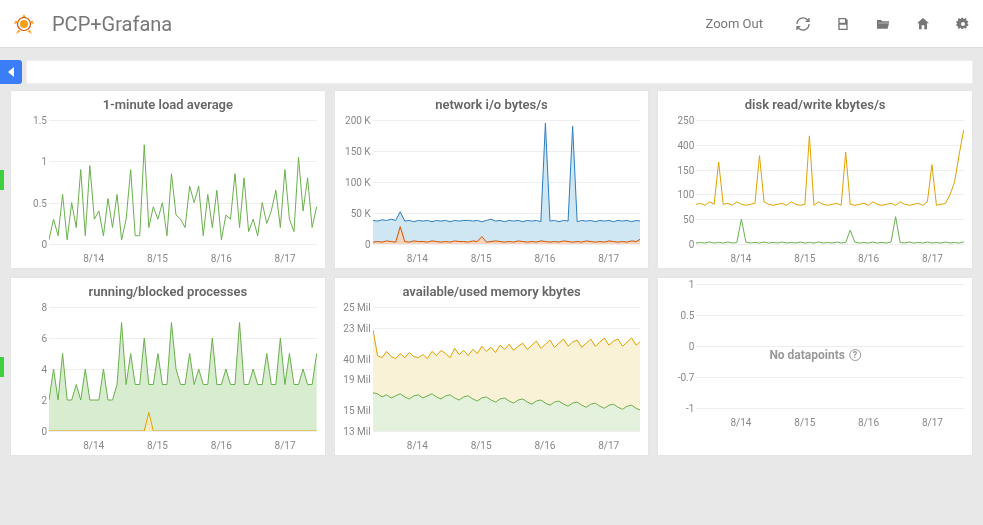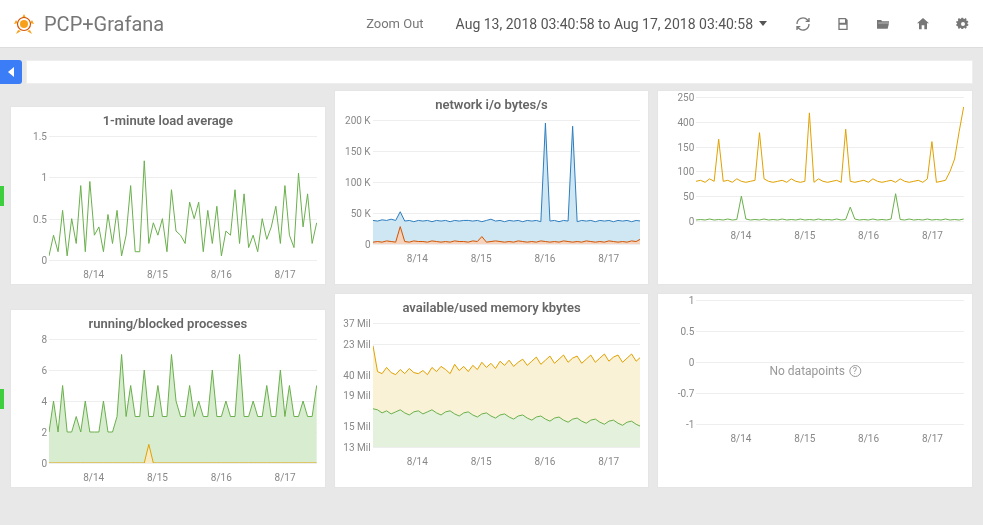--- a/index.html
+++ b/index.html
@@ -12,21 +12,21 @@
     color: #555;
   }
   .topbar {
     background: #fff;
     height: 48px;
     display: flex;
     align-items: center;
     padding: 0 12px;
     border-bottom: 1px solid #ddd;
   }
-  .logo-wrap { display: flex; align-items: center; gap: 8px; flex: 0 0 auto; }
+  .logo-wrap { display: flex; align-items: center; gap: 16px; flex: 0 0 auto; }
   .logo-svg { width: 24px; height: 24px; }
   .app-title { font-size: 20px; color: #777; font-weight: 400; }
   .spacer { flex: 1; }
   .zoom-out { font-size: 13px; color: #777; margin-right: 32px; cursor: pointer; }
   .time-range { font-size: 14px; color: #555; display: flex; align-items: center; gap: 6px; cursor: pointer; margin-right: 28px; }
   .icon-row { display: flex; align-items: center; gap: 24px; }
   .icon-btn { width: 16px; height: 16px; color: #777; cursor: pointer; display: flex; align-items: center; justify-content: center; }
   .icon-btn svg { width: 16px; height: 16px; }
   .caret-down { width: 0; height: 0; border-left: 4px solid transparent; border-right: 4px solid transparent; border-top: 5px solid #555; }
   .row-handle-bar {
@@ -56,44 +56,40 @@
   }
   .panel-title {
     text-align: center; font-size: 13px; font-weight: 600; color: #666;
     padding: 6px 4px 2px 4px;
   }
   .chart-area { position: relative; height: 154px; padding: 4px 6px 0 6px; }
   .plot { position: absolute; left: 38px; right: 8px; top: 6px; bottom: 24px; }
   .gridline { position: absolute; left: 0; right: 0; border-top: 1px solid #eee; }
   .ylab { position: absolute; left: 2px; font-size: 10px; color: #888; transform: translateY(-50%); width: 34px; text-align: right; }
   .xlab { position: absolute; bottom: 4px; font-size: 10px; color: #888; transform: translateX(-50%); }
-  .no-data { position: absolute; left: 50%; top: 50%; transform: translate(-50%,-50%); font-size: 12px; color: #999; display: flex; align-items: center; gap: 4px; }
+  .no-data { position: absolute; left: 50%; top: 50%; transform: translate(-50%,-50%); font-size: 12px; color: #999; display: flex; align-items: center; gap: 4px; font-weight: bold; }
   .no-data .help { width: 12px; height: 12px; border: 1px solid #999; border-radius: 50%; font-size: 9px; display: flex; align-items: center; justify-content: center; }
   svg.series { position: absolute; inset: 0; width: 100%; height: 100%; }
   .row-small-handle { position: absolute; left: -10px; top: 50%; transform: translateY(-50%); width: 4px; height: 20px; background: #3ecf3e; }
-  .panel-wrap { position: relative; margin-top: 16px; }
+  .panel-wrap { position: relative; }
 </style>
 </head>
 <body>
 
 <div class="topbar">
   <div class="logo-wrap">
     <svg class="logo-svg" viewBox="0 0 24 24">
       <circle cx="12" cy="12" r="4" fill="#f7a11b"></circle>
       <path d="M12 2 L14 6 L10 6 Z M20 8 L22 12 L18 11 Z M18 18 L20 22 L15 19 Z M6 18 L4 22 L9 19 Z M4 8 L2 12 L6 11 Z" fill="#f7a11b"></path>
       <circle cx="12" cy="12" r="6.5" fill="none" stroke="#d35400" stroke-width="1.2"></circle>
     </svg>
     <span class="app-title">PCP+Grafana</span>
   </div>
   <div class="spacer"></div>
   <div class="zoom-out">Zoom Out</div>
-  <div class="time-range">
-    <span>Aug 13, 2018 03:40:58 to Aug 17, 2018 03:40:58</span>
-    <span class="caret-down"></span>
-  </div>
   <div class="icon-row">
     <span class="icon-btn">
       <svg viewBox="0 0 24 24" fill="none" stroke="currentColor" stroke-width="2">
           <path d="M3 12a9 9 0 0 1 15.5-6.3L21 8M21 3v5h-5M21 12a9 9 0 0 1-15.5 6.3L3 16M3 21v-5h5"></path>
         </svg>
     </span>
     <span class="icon-btn">
       <svg viewBox="0 0 24 24" fill="currentColor">
           <path d="M5 3h11l3 3v15H5V3zm2 2v5h8V5H7zm0 8v6h10v-6H7z"></path>
         </svg>
@@ -173,20 +169,21 @@
         <div class="ylab" style="top: 37px;">150 K</div>
         <div class="ylab" style="top: 6px;">200 K</div>
         <div class="xlab" style="left: 82.6667px;">8/14</div>
         <div class="xlab" style="left: 146.476px;">8/15</div>
         <div class="xlab" style="left: 210.286px;">8/16</div>
         <div class="xlab" style="left: 274.095px;">8/17</div>
       </div>
   </div>
 
   <div class="panel">
+    <div class="panel-title">disk read/write kbytes/s</div>
     <div class="chart-area" id="chart-2">
         <div class="plot">
           <div class="gridline" style="top: 100%;"></div>
           <div class="gridline" style="top: 80%;"></div>
           <div class="gridline" style="top: 60%;"></div>
           <div class="gridline" style="top: 40%;"></div>
           <div class="gridline" style="top: 20%;"></div>
           <div class="gridline" style="top: 0%;"></div>
           <svg class="series" viewBox="0 0 100 100" preserveAspectRatio="none">
             <path d="M0.00 68.00 L1.69 67.20 L3.39 68.80 L5.08 66.00 L6.78 68.00 L8.47 34.00 L10.17 68.00 L11.86 67.20 L13.56 68.80 L15.25 66.00 L16.95 68.00 L18.64 68.80 L20.34 68.00 L22.03 67.20 L23.73 28.80 L25.42 66.00 L27.12 68.00 L28.81 68.80 L30.51 68.00 L32.20 67.20 L33.90 68.80 L35.59 66.00 L37.29 68.00 L38.98 68.80 L40.68 68.00 L42.37 12.80 L44.07 68.80 L45.76 66.00 L47.46 68.00 L49.15 68.80 L50.85 68.00 L52.54 67.20 L54.24 68.80 L55.93 26.00 L57.63 68.00 L59.32 68.80 L61.02 68.00 L62.71 67.20 L64.41 68.80 L66.10 66.00 L67.80 68.00 L69.49 68.80 L71.19 68.00 L72.88 67.20 L74.58 68.80 L76.27 66.00 L77.97 68.00 L79.66 68.80 L81.36 68.00 L83.05 67.20 L84.75 68.80 L86.44 66.00 L88.14 36.00 L89.83 68.80 L91.53 68.00 L93.22 67.20 L94.92 60.00 L96.61 50.00 L98.31 28.00 L100.00 8.00 " fill="none" stroke="#e1a100" stroke-width="1" vector-effect="non-scaling-stroke"></path>
@@ -252,21 +249,21 @@
             <path d="M0.00 18.33 L1.69 39.17 L3.39 40.83 L5.08 35.83 L6.78 40.00 L8.47 41.67 L10.17 37.50 L11.86 40.83 L13.56 36.67 L15.25 40.00 L16.95 40.83 L18.64 38.33 L20.34 41.67 L22.03 35.83 L23.73 39.17 L25.42 35.00 L27.12 37.50 L28.81 40.83 L30.51 33.33 L32.20 38.33 L33.90 35.00 L35.59 39.17 L37.29 34.17 L38.98 37.50 L40.68 31.67 L42.37 35.83 L44.07 32.50 L45.76 36.67 L47.46 30.83 L49.15 34.17 L50.85 30.00 L52.54 35.00 L54.24 31.67 L55.93 29.17 L57.63 34.17 L59.32 30.83 L61.02 27.50 L62.71 33.33 L64.41 30.00 L66.10 26.67 L67.80 32.50 L69.49 29.17 L71.19 25.83 L72.88 31.67 L74.58 28.33 L76.27 26.67 L77.97 32.50 L79.66 29.17 L81.36 25.83 L83.05 31.67 L84.75 28.33 L86.44 25.00 L88.14 30.83 L89.83 27.50 L91.53 25.83 L93.22 31.67 L94.92 28.33 L96.61 25.00 L98.31 30.83 L100.00 27.50 " fill="none" stroke="#e1a100" stroke-width="1" vector-effect="non-scaling-stroke"></path>
             <path d="M0.00 69.17 L1.69 70.00 L3.39 72.50 L5.08 70.83 L6.78 73.33 L8.47 71.67 L10.17 70.00 L11.86 72.50 L13.56 74.17 L15.25 71.67 L16.95 70.83 L18.64 73.33 L20.34 71.67 L22.03 70.00 L23.73 72.50 L25.42 74.17 L27.12 71.67 L28.81 70.83 L30.51 73.33 L32.20 75.00 L33.90 72.50 L35.59 71.67 L37.29 74.17 L38.98 75.83 L40.68 73.33 L42.37 72.50 L44.07 75.00 L45.76 76.67 L47.46 74.17 L49.15 73.33 L50.85 75.83 L52.54 77.50 L54.24 75.00 L55.93 74.17 L57.63 76.67 L59.32 78.33 L61.02 75.83 L62.71 75.00 L64.41 77.50 L66.10 79.17 L67.80 76.67 L69.49 75.83 L71.19 78.33 L72.88 80.00 L74.58 77.50 L76.27 76.67 L77.97 79.17 L79.66 80.83 L81.36 78.33 L83.05 77.50 L84.75 80.00 L86.44 81.67 L88.14 79.17 L89.83 78.33 L91.53 80.83 L93.22 82.50 L94.92 80.00 L96.61 79.17 L98.31 81.67 L100.00 83.33 L100 100 L0 100 Z" fill="#e4f1dc" stroke="none"></path>
             <path d="M0.00 69.17 L1.69 70.00 L3.39 72.50 L5.08 70.83 L6.78 73.33 L8.47 71.67 L10.17 70.00 L11.86 72.50 L13.56 74.17 L15.25 71.67 L16.95 70.83 L18.64 73.33 L20.34 71.67 L22.03 70.00 L23.73 72.50 L25.42 74.17 L27.12 71.67 L28.81 70.83 L30.51 73.33 L32.20 75.00 L33.90 72.50 L35.59 71.67 L37.29 74.17 L38.98 75.83 L40.68 73.33 L42.37 72.50 L44.07 75.00 L45.76 76.67 L47.46 74.17 L49.15 73.33 L50.85 75.83 L52.54 77.50 L54.24 75.00 L55.93 74.17 L57.63 76.67 L59.32 78.33 L61.02 75.83 L62.71 75.00 L64.41 77.50 L66.10 79.17 L67.80 76.67 L69.49 75.83 L71.19 78.33 L72.88 80.00 L74.58 77.50 L76.27 76.67 L77.97 79.17 L79.66 80.83 L81.36 78.33 L83.05 77.50 L84.75 80.00 L86.44 81.67 L88.14 79.17 L89.83 78.33 L91.53 80.83 L93.22 82.50 L94.92 80.00 L96.61 79.17 L98.31 81.67 L100.00 83.33 " fill="none" stroke="#6ab04c" stroke-width="1" vector-effect="non-scaling-stroke"></path>
           </svg>
         </div>
         <div class="ylab" style="top: 130px;">13 Mil</div>
         <div class="ylab" style="top: 109.333px;">15 Mil</div>
         <div class="ylab" style="top: 78.3333px;">19 Mil</div>
         <div class="ylab" style="top: 57.6667px;">40 Mil</div>
         <div class="ylab" style="top: 26.6667px;">23 Mil</div>
-        <div class="ylab" style="top: 6px;">37 Mil</div>
+        <div class="ylab" style="top: 6px;">25 Mil</div>
         <div class="xlab" style="left: 82.6667px;">8/14</div>
         <div class="xlab" style="left: 146.476px;">8/15</div>
         <div class="xlab" style="left: 210.286px;">8/16</div>
         <div class="xlab" style="left: 274.095px;">8/17</div>
       </div>
   </div>
 
   <div class="panel">
     <div class="chart-area" id="chart-5">
     <div class="plot">

